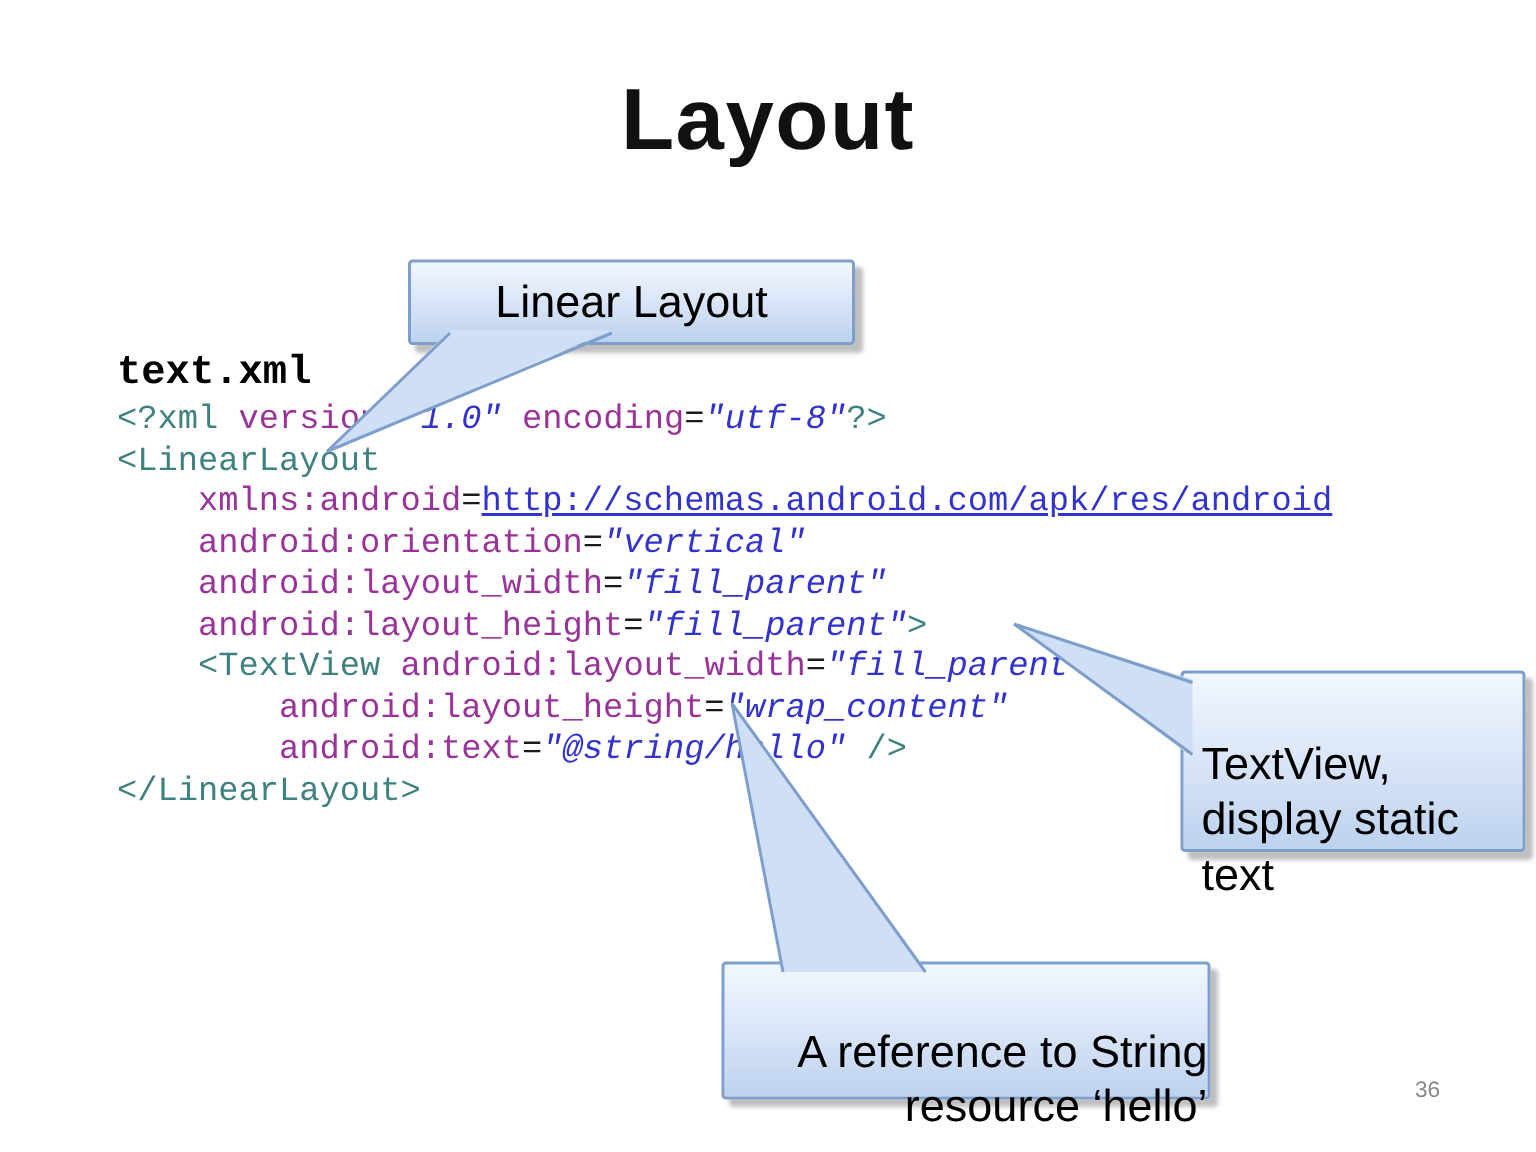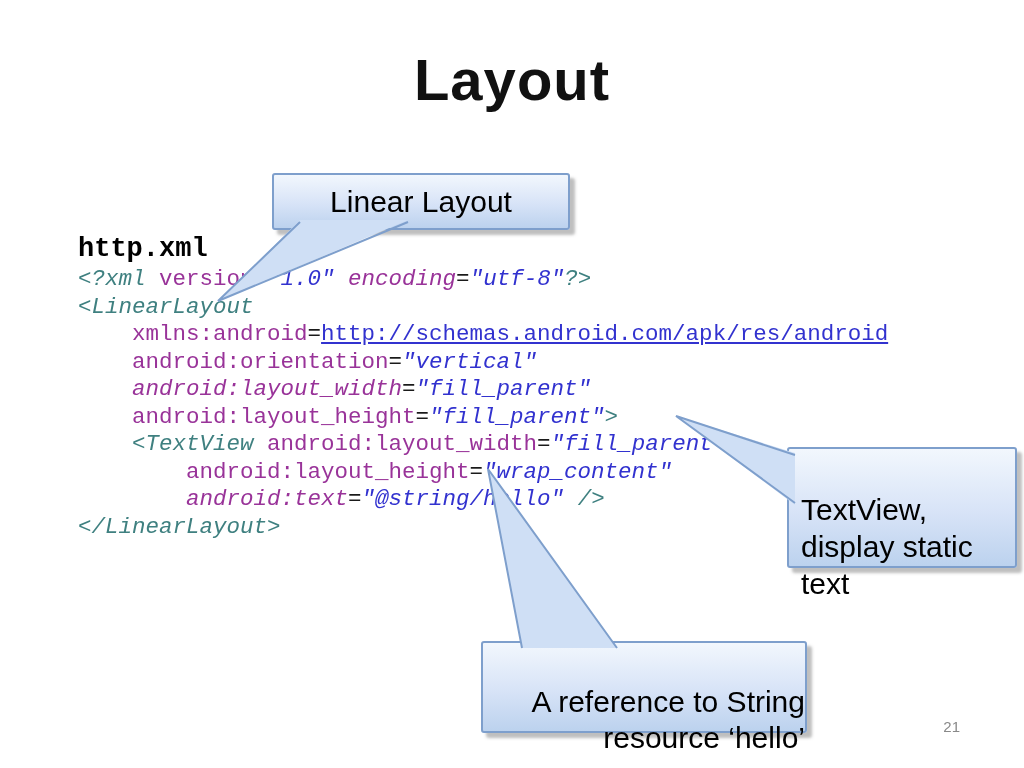--- a/index.html
+++ b/index.html
@@ -15,23 +15,23 @@
   .file-label{
     position:absolute;left:78px;top:234px;
     font-family:"Liberation Mono","DejaVu Sans Mono",monospace;
     font-weight:bold;font-size:27px;color:#000;
   }
   .code-block{
     position:absolute;left:78px;top:266px;
     font-family:"Liberation Mono","DejaVu Sans Mono",monospace;
     font-size:22.5px;line-height:27.5px;white-space:pre;color:#000;
   }
-  .seg-tag{color:var(--tag);font-style:italic;}
+  .seg-tag{color:var(--tag);}
   .seg-attr{color:var(--attr);}
-  .seg-attri{color:var(--attr);font-style:italic;}
+  .seg-attri{color:var(--attr);}
   .seg-val{color:var(--val);font-style:italic;}
   .seg-link{color:var(--val);text-decoration:underline;}
   .seg-eq{color:var(--eq);}
   .seg-sp{color:#000;}
   .callout{
     position:absolute;
     background:linear-gradient(180deg,var(--callout_fill_top) 0%,#d7e3f7 55%,var(--callout_fill_bottom) 100%);
     border:2px solid var(--callout_border);
     border-radius:3px;
     box-shadow:5px 5px 3px rgba(128,128,128,0.5);
@@ -62,21 +62,21 @@
     font-size:15px;color:var(--page_number);
   }
 </style>
 </head>
 <body>
 
 <div class="slide">
 
   <div class="slide-title">Layout</div>
 
-  <div class="file-label">http.xml</div>
+  <div class="file-label">text.xml</div>
 
   <div class="code-block"><div class="code-line"><span class="seg-tag">&lt;?xml </span><span class="seg-attr">version</span><span class="seg-eq">=</span><span class="seg-val">"1.0"</span><span class="seg-sp"> </span><span class="seg-attri">encoding</span><span class="seg-eq">=</span><span class="seg-val">"utf-8"</span><span class="seg-tag">?&gt;</span></div><div class="code-line"><span class="seg-tag">&lt;LinearLayout</span></div><div class="code-line"><span class="seg-sp">    </span><span class="seg-attr">xmlns:android</span><span class="seg-eq">=</span><span class="seg-link">http://schemas.android.com/apk/res/android</span></div><div class="code-line"><span class="seg-sp">    </span><span class="seg-attr">android:orientation</span><span class="seg-eq">=</span><span class="seg-val">"vertical"</span></div><div class="code-line"><span class="seg-sp">    </span><span class="seg-attri">android:layout_width</span><span class="seg-eq">=</span><span class="seg-val">"fill_parent"</span></div><div class="code-line"><span class="seg-sp">    </span><span class="seg-attr">android:layout_height</span><span class="seg-eq">=</span><span class="seg-val">"fill_parent"</span><span class="seg-tag">&gt;</span></div><div class="code-line"><span class="seg-sp">    </span><span class="seg-tag">&lt;TextView</span><span class="seg-sp"> </span><span class="seg-attr">android:layout_width</span><span class="seg-eq">=</span><span class="seg-val">"fill_parent"</span></div><div class="code-line"><span class="seg-sp">        </span><span class="seg-attr">android:layout_height</span><span class="seg-eq">=</span><span class="seg-val">"wrap_content"</span></div><div class="code-line"><span class="seg-sp">        </span><span class="seg-attri">android:text</span><span class="seg-eq">=</span><span class="seg-val">"@string/hello"</span><span class="seg-sp"> </span><span class="seg-tag">/&gt;</span></div><div class="code-line"><span class="seg-tag">&lt;/LinearLayout&gt;</span></div></div>
 
   <div class="callout callout-linear">
     <span>Linear Layout</span>
   </div>
 
   <div class="callout callout-textview">
     <span>TextView,
 display static
@@ -96,15 +96,15 @@
     <g>
       <polygon class="tail-fill" points="795,453 795,505 676,416"></polygon>
       <polyline class="tail-stroke" points="795,455 676,416 795,503"></polyline>
     </g>
     <g>
       <polygon class="tail-fill" points="522,648 617,648 488,469"></polygon>
       <polyline class="tail-stroke" points="522,648 488,469 617,648"></polyline>
     </g>
   </svg>
 
-  <div class="page-number">21</div>
+  <div class="page-number">36</div>
 
 </div>
 
 </body></html>

